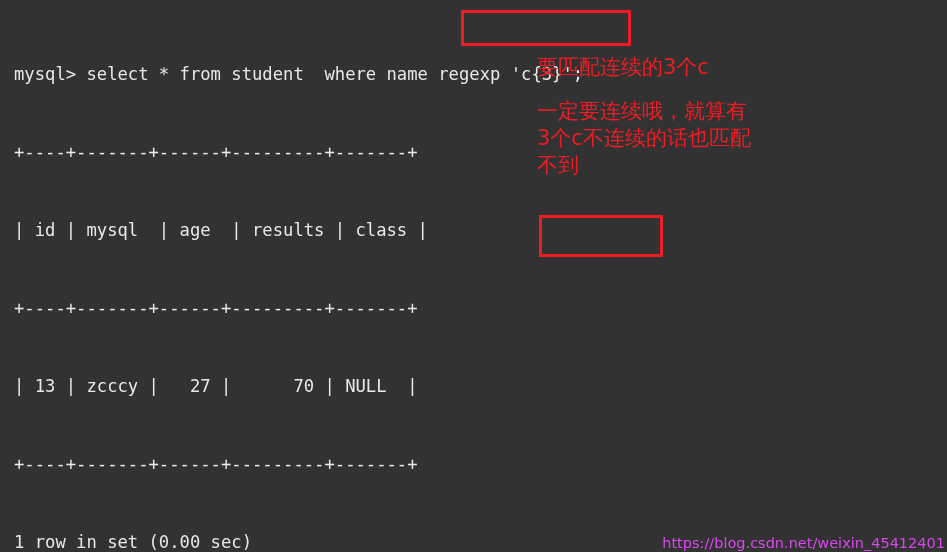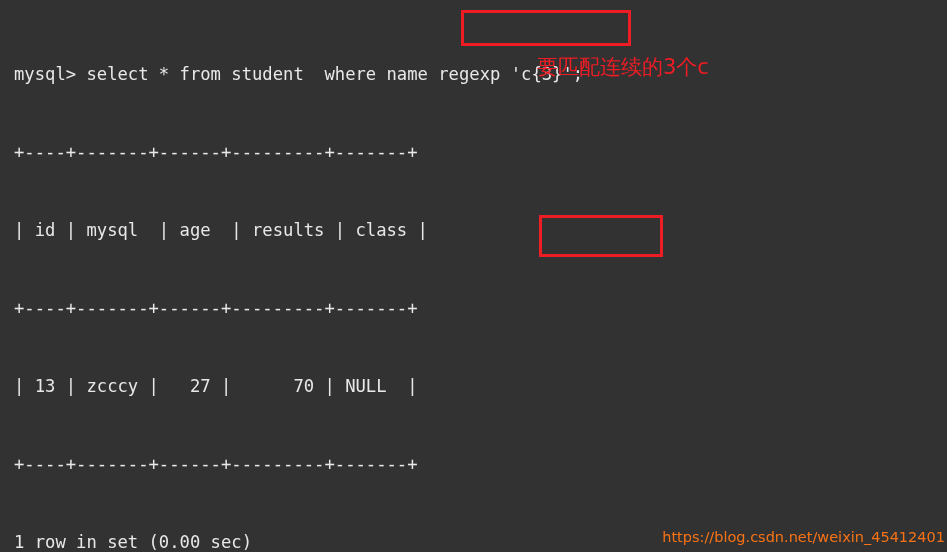--- a/index.html
+++ b/index.html
@@ -77,22 +77,22 @@
   }
   #annot-3 {
     left: 540px;
     top: 268px;
   }
 
   
   #watermark {
     position: absolute;
     right: 8px;
-    bottom: 6px;
-    color: #f97316;
+    bottom: 0;
+    color: #d946ef;
     font-family: "DejaVu Sans", "Liberation Sans", sans-serif;
     font-size: 14.5px;
     line-height: 18px;
     white-space: pre;
     text-align: center;
   }
 </style>
 </head>
 <body>
 
@@ -120,16 +120,19 @@
     
     
     
     
   </div>
 
   <div class="redbox" id="redbox-1"></div>
   <div class="redbox" id="redbox-2"></div>
 
   <div class="annot" id="annot-1">要匹配连续的3个c</div>
+  <div class="annot" id="annot-2">一定要连续哦，就算有
+3个c不连续的话也匹配
+不到</div>
 
   <div id="watermark">https://blog.csdn.net/weixin_45412401</div>
 
 </div>
 
 </body></html>

